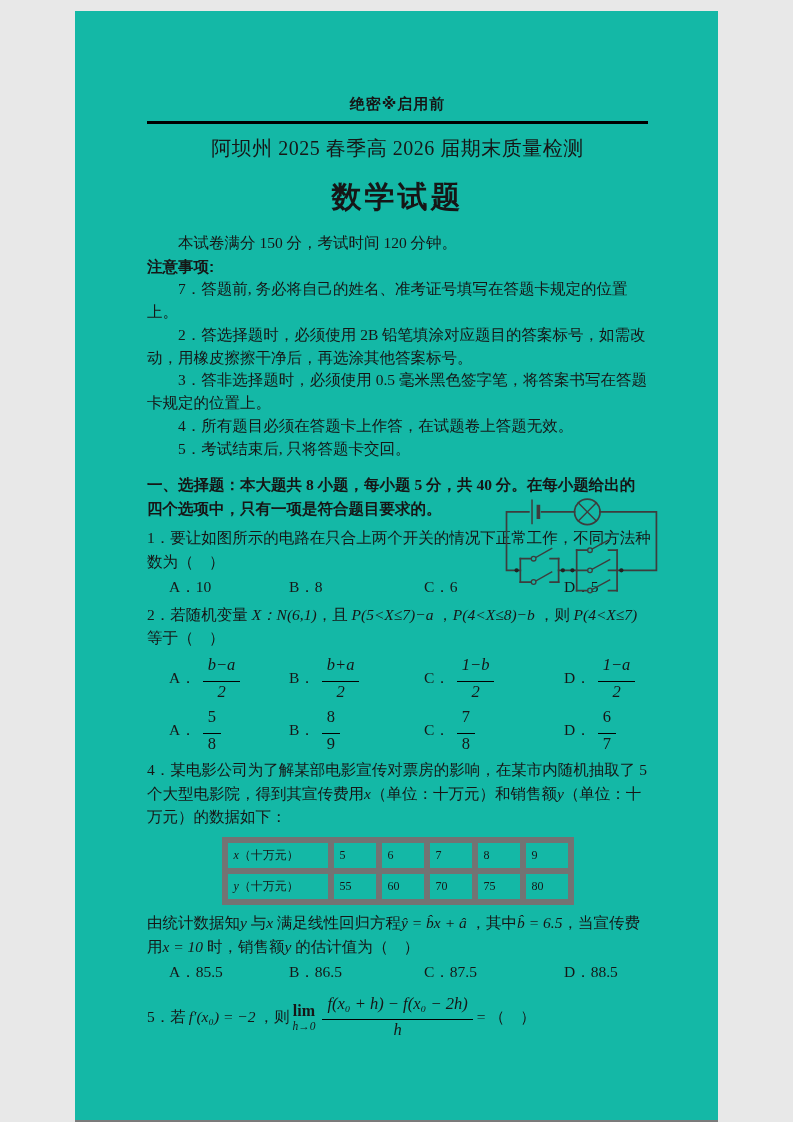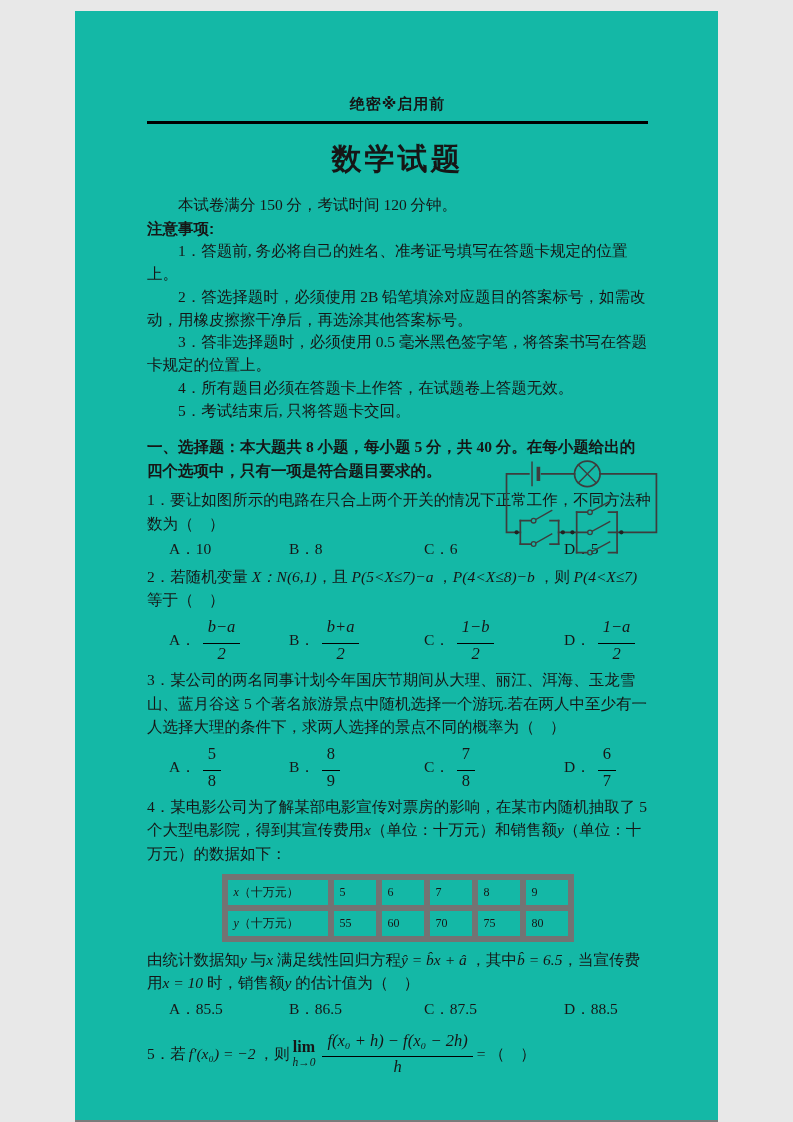--- a/index.html
+++ b/index.html
@@ -40,25 +40,26 @@
   .bottom-bar{position:absolute;left:0;bottom:8px;width:100%;height:5px;background:#7b7b7b;}
 </style>
 </head>
 <body>
 
 <div class="page">
   <div class="content">
 
     <div class="secrecy">绝密※启用前</div>
     <div class="divider"></div>
+    <div class="exam-title">阿坝州 2025 春季高 2026 届期末质量检测</div>
     <div class="subject-title">数学试题</div>
 
     <p class="intro">本试卷满分 150 分，考试时间 120 分钟。</p>
     <div class="notes-title">注意事项:</div>
-    <p class="note">1．答题前, 务必将自己的姓名、准考证号填写在答题卡规定的位置上。</p>
+    <p class="note">7．答题前, 务必将自己的姓名、准考证号填写在答题卡规定的位置上。</p>
     <p class="note">2．答选择题时，必须使用 2B 铅笔填涂对应题目的答案标号，如需改动，用橡皮擦擦干净后，再选涂其他答案标号。</p>
     <p class="note">3．答非选择题时，必须使用 0.5 毫米黑色签字笔，将答案书写在答题卡规定的位置上。</p>
     <p class="note">4．所有题目必须在答题卡上作答，在试题卷上答题无效。</p>
     <p class="note">5．考试结束后, 只将答题卡交回。</p>
 
     <div class="sec1">
       <div class="sec-header">一、选择题：本大题共 8 小题，每小题 5 分，共 40 分。在每小题给出的四个选项中，只有一项是符合题目要求的。</div>
 
       <svg class="circuit" width="160" height="101" viewBox="0 0 150 95" fill="none" stroke="#3d3d3d" stroke-width="1.6" stroke-linecap="square">
 
@@ -140,21 +141,20 @@
           </span>
         <span class="opt">
             <span>D．</span>
             <span class="frac it">
               <span class="num">1−a</span>
               <span class="den">2</span>
             </span>
           </span>
       </div>
 
-      <p class="qtext">3．某公司的两名同事计划今年国庆节期间从大理、丽江、洱海、玉龙雪山、蓝月谷这 5 个著名旅游景点中随机选择一个游玩.若在两人中至少有一人选择大理的条件下，求两人选择的景点不同的概率为（　）</p>
       <div class="optrow fracrow">
         <span class="opt w1">
             <span>A．</span>
             <span class="frac">
               <span class="num">5</span>
               <span class="den">8</span>
             </span>
           </span>
         <span class="opt w2">
             <span>B．</span>

